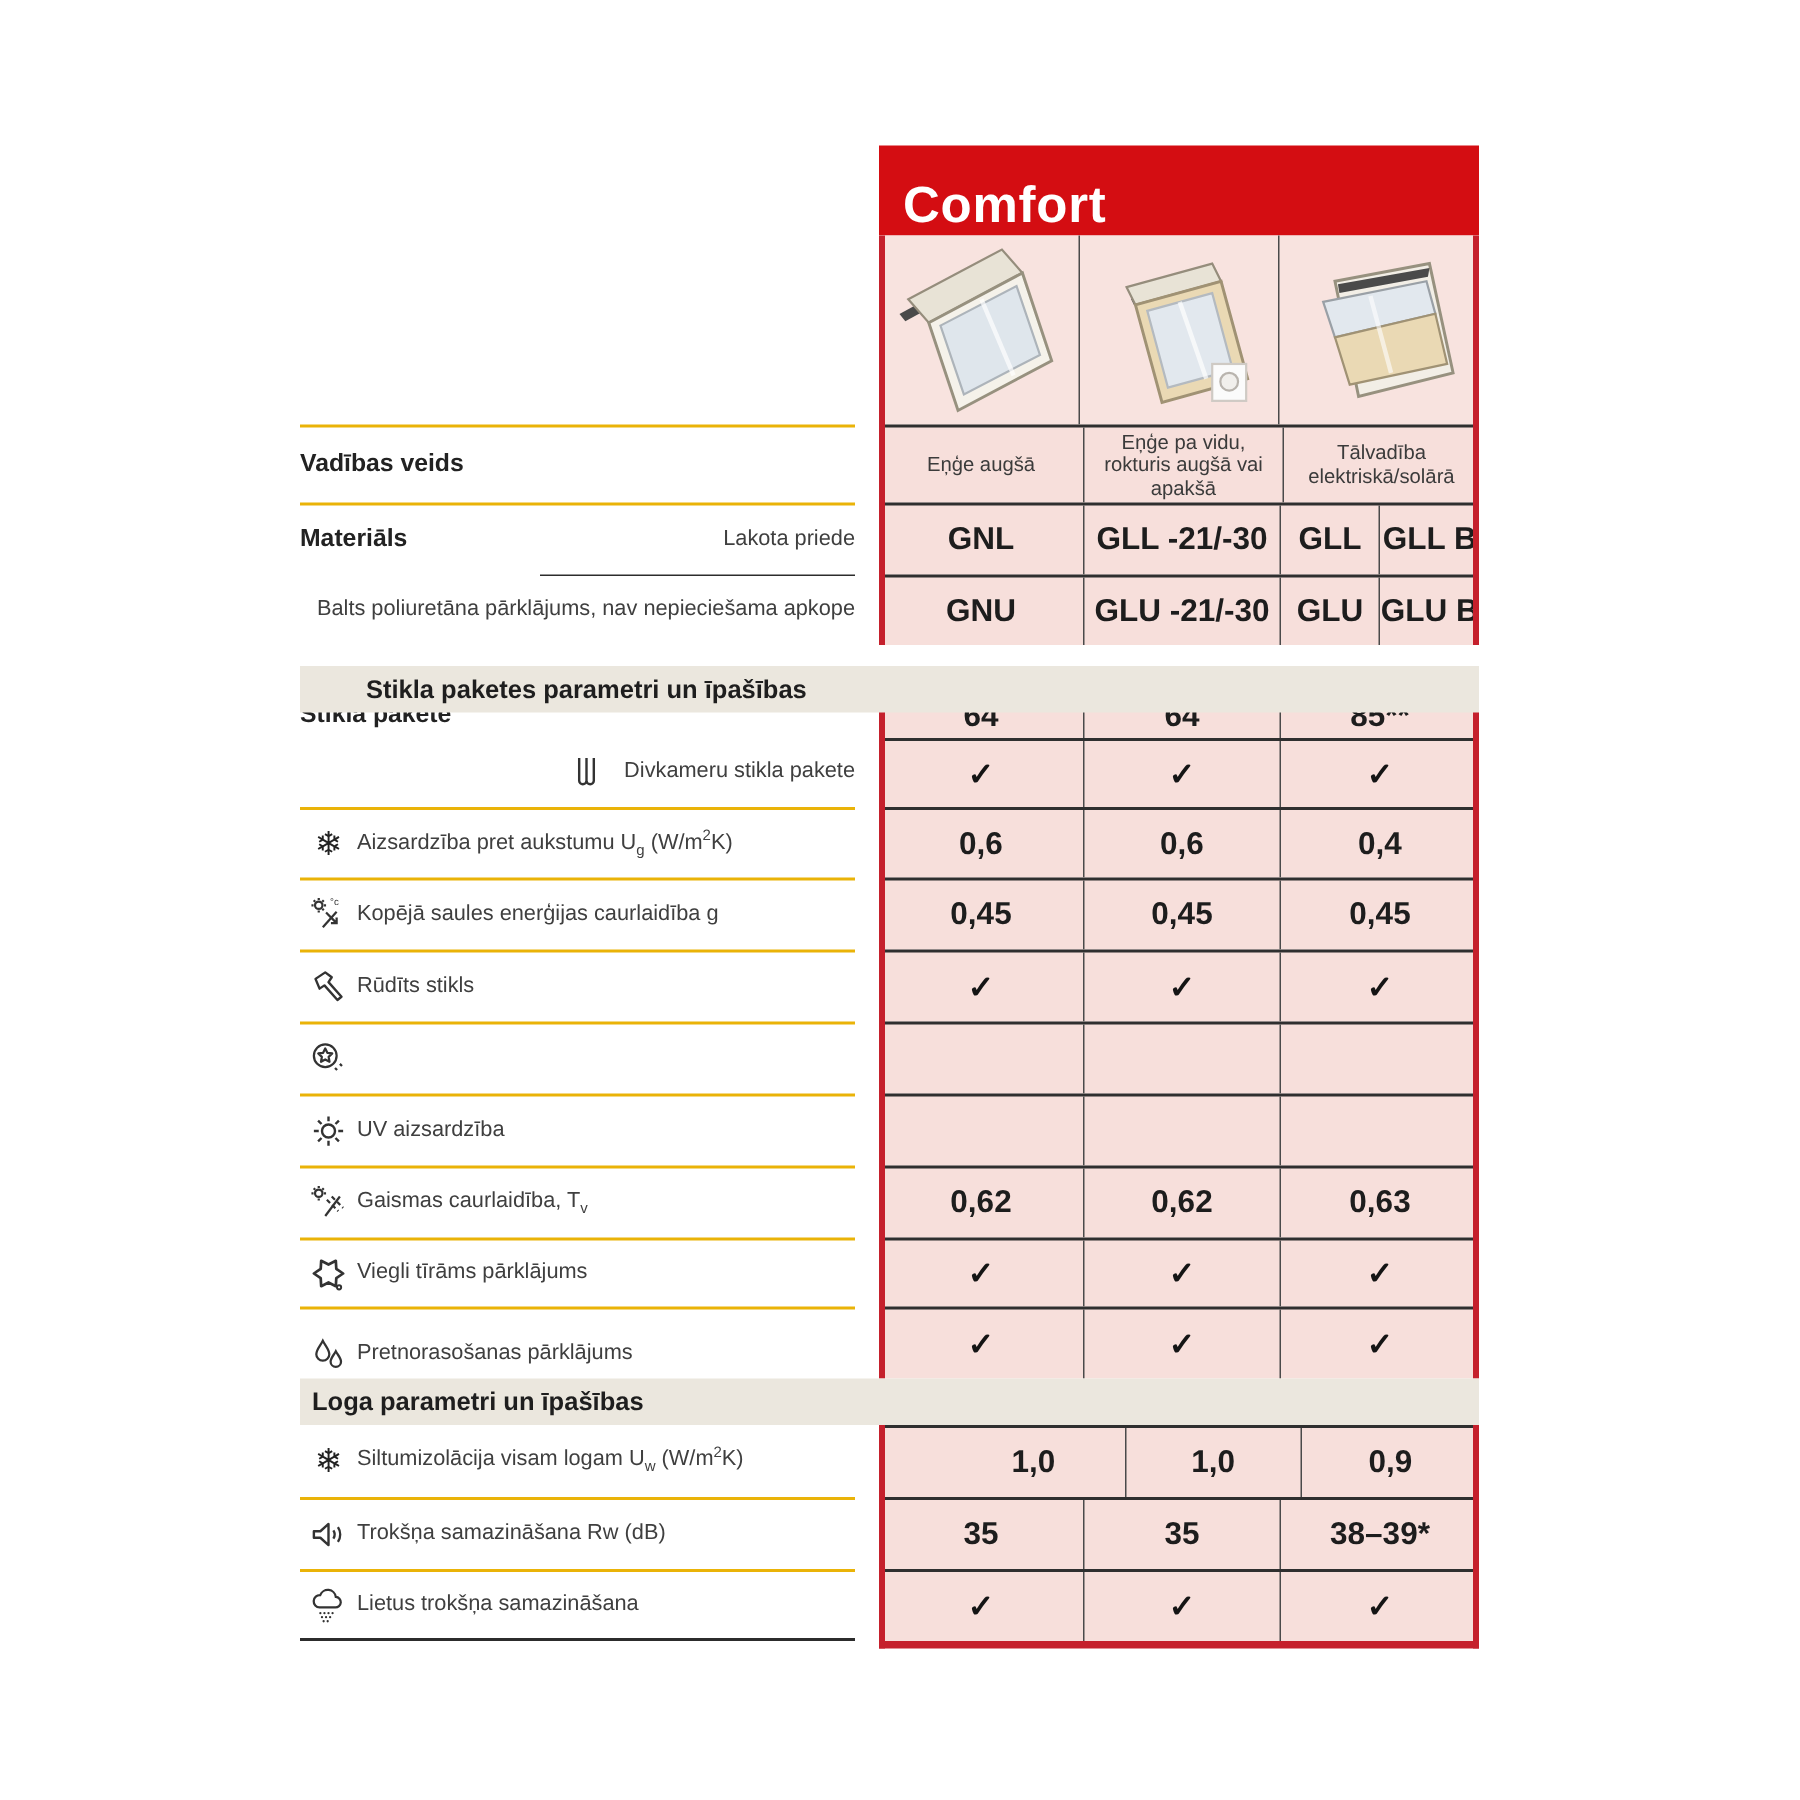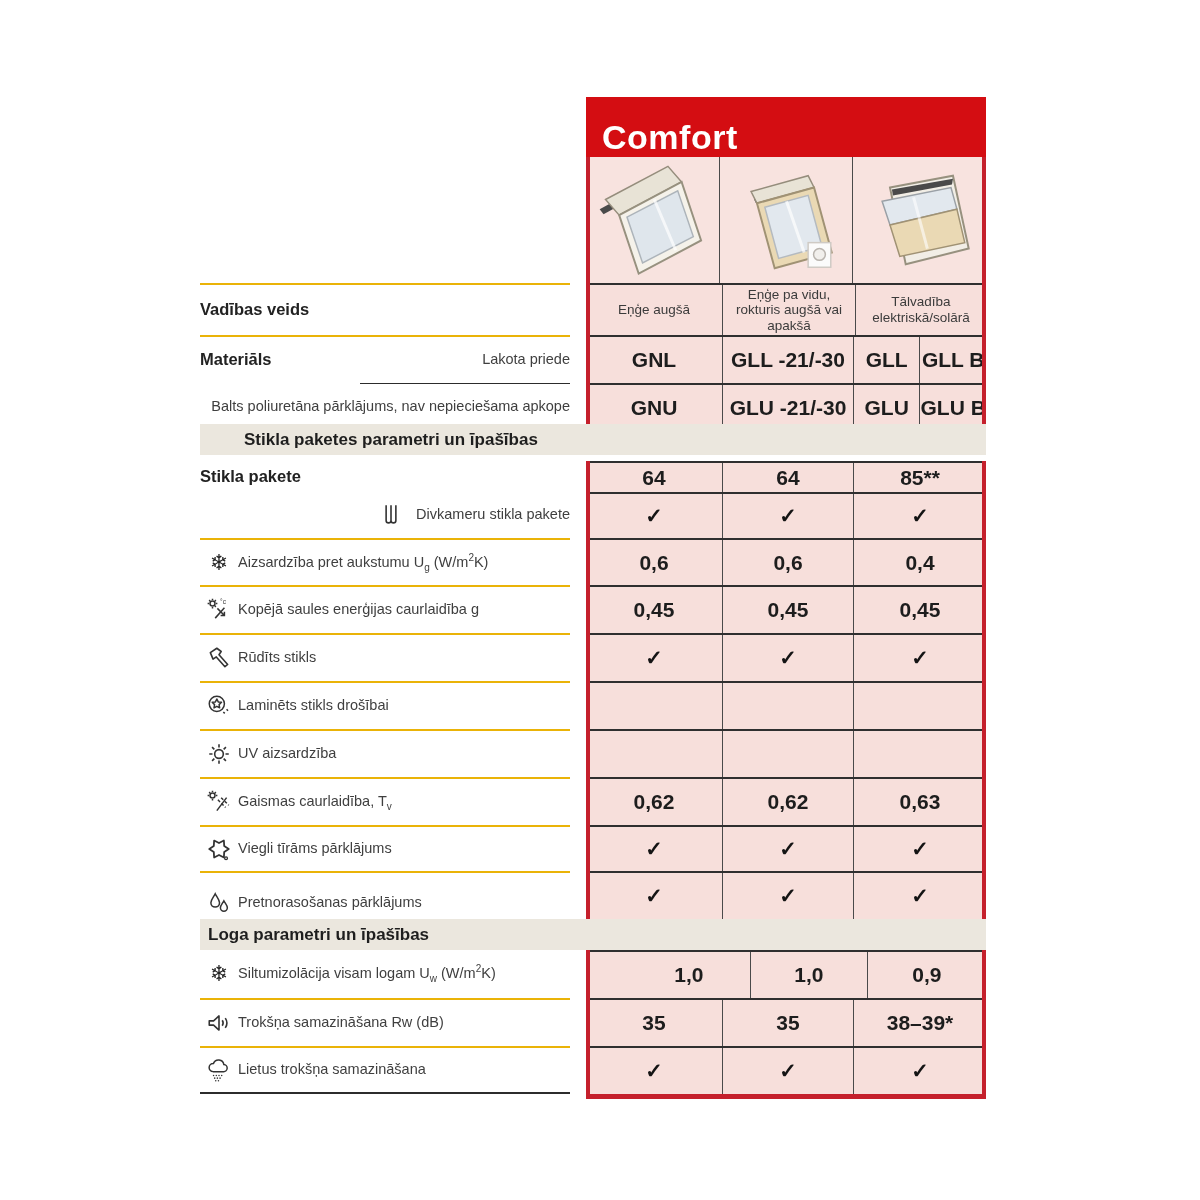--- a/index.html
+++ b/index.html
@@ -122,21 +122,21 @@
 <div class="abs lrow" style="top:383px;height:47px;">
   <span class="lab right">Balts poliuretāna pārklājums, nav nepieciešama apkope</span>
 </div>
 <div class="abs trow" style="top:383px;height:47px;">
   <div class="cell c1 val">GNU</div>
   <div class="cell c2 val">GLU -21/-30</div>
   <div class="cell c3a val">GLU</div>
   <div class="cell c3b val">GLU B</div>
 </div>
 
-<div class="abs band" style="top:424px;height:31px;padding-left:44px;">
+<div class="abs band" style="top:444px;height:31px;padding-left:44px;">
   <span class="btxt">Stikla paketes parametri un īpašības</span>
 </div>
 
 <div class="abs lrow" style="top:461px;height:31px;">
   <span class="lab bold">Stikla pakete</span>
 </div>
 <div class="abs trow" style="top:461px;height:31px;">
   <div class="cell c1 val">64</div>
   <div class="cell c2 val">64</div>
   <div class="cell c3 val">85**</div>
@@ -203,21 +203,20 @@
 </div>
 
 <div class="abs lrow bt" style="top:681px;height:48px;">
   <span class="icon">
     <svg width="26" height="26" viewBox="0 0 24 24" fill="none" stroke="#333" stroke-width="1.5" stroke-linejoin="round">
       <circle cx="10" cy="10" r="7"></circle>
       <path d="M10 5.5l1.3 2.7 3 .4-2.2 2.1.5 3-2.6-1.4-2.6 1.4.5-3-2.2-2.1 3-.4z"></path>
       <path d="M16 17.5l2 2M19 15l1.8 1.8" stroke-dasharray="2 2"></path>
     </svg>
   </span>
-  <span class="lab">Laminēts stikls drošībai</span>
 </div>
 <div class="abs trow" style="top:681px;height:48px;">
   <div class="cell c1"></div>
   <div class="cell c2"></div>
   <div class="cell c3"></div>
 </div>
 
 <div class="abs lrow bt" style="top:729px;height:48px;">
   <span class="icon">
     <svg width="26" height="26" viewBox="0 0 24 24" fill="none" stroke="#333" stroke-width="1.6">

